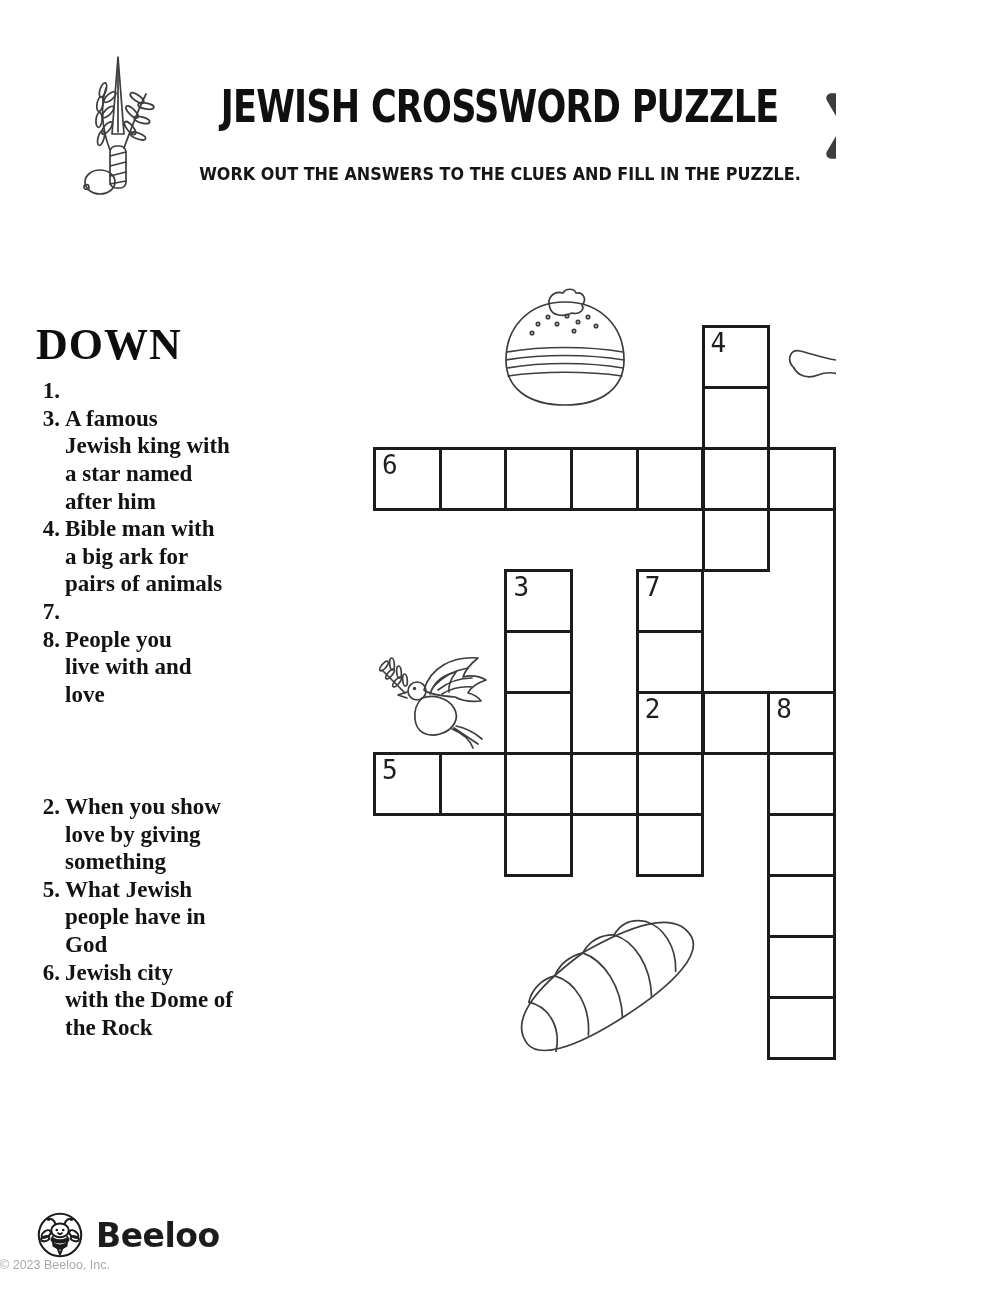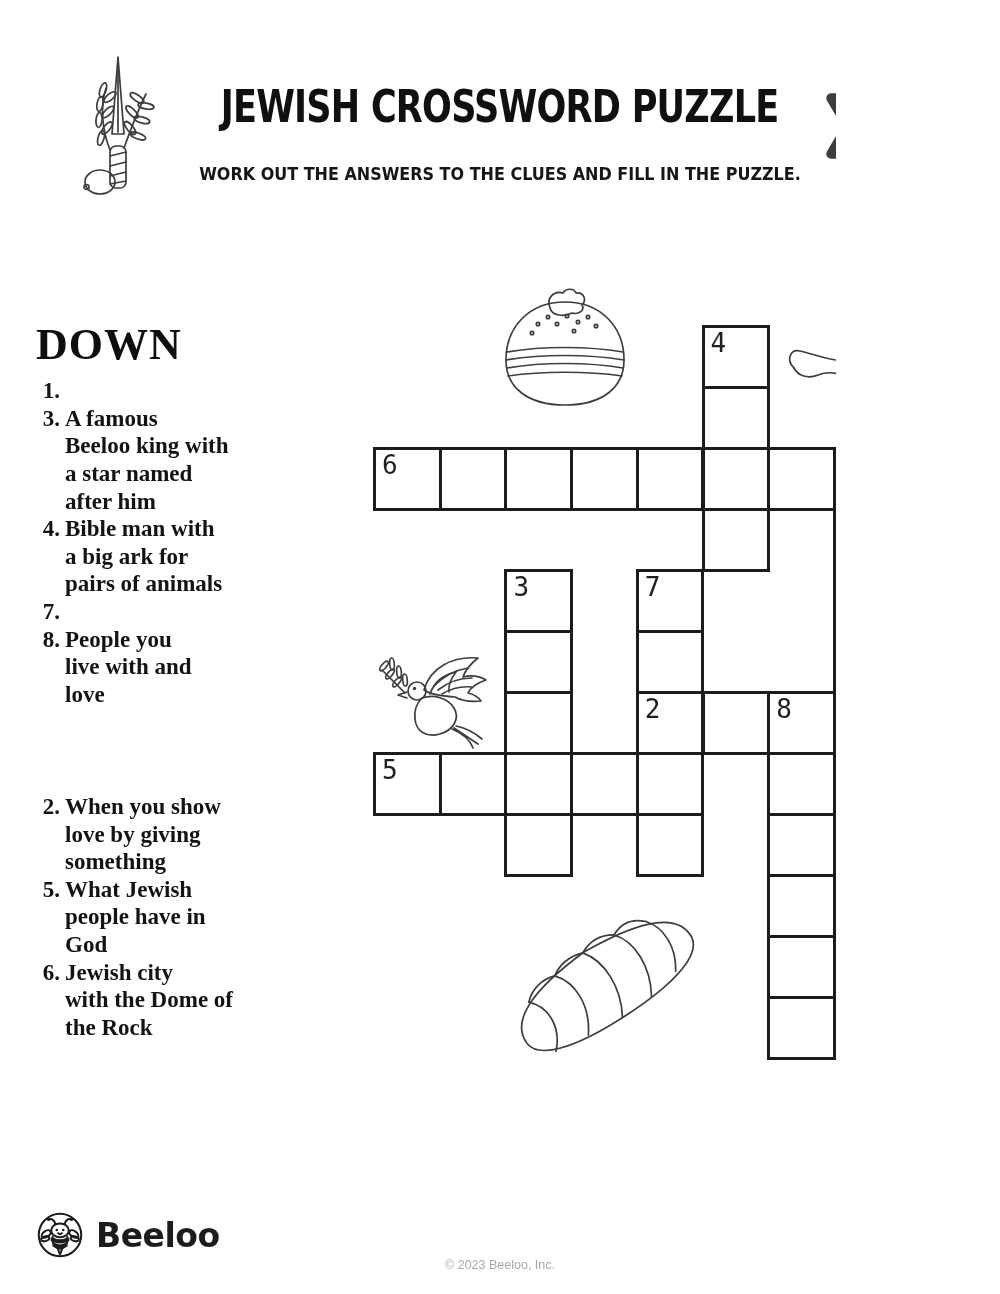--- a/index.html
+++ b/index.html
@@ -39,21 +39,21 @@
   svg.illus .svgtext { fill:#4a4a4a; stroke:none; font-family:"DejaVu Sans", sans-serif; font-size:13px; font-weight:700; }
 
   
   #brand { position:absolute; left:36px; top:1211px; display:flex; align-items:center; }
   #brand svg { overflow:visible; }
   #brand svg * { stroke:#1c1c1c; fill:none; stroke-width:2.2; stroke-linecap:round; stroke-linejoin:round; }
   #brand svg .fill { fill:#1c1c1c; stroke:none; }
   #brand svg .stripe { stroke-width:4.6; }
   #brand-text { margin-left:12px; font-family:"DejaVu Sans", sans-serif; font-weight:700;
                 font-size:33px; letter-spacing:-0.5px; color:#1c1c1c; }
-  #copyright { position:absolute; top:1258px; left:0; width:1000px; text-align:center;
+  #copyright { position:absolute; top:1258px; left:0; width:1000px; text-align:left;
                font-size:12.5px; color:#a9a9a9; }
   #qr-block { position:absolute; left:890px; top:1189px; width:108px; text-align:center; }
   #qr-caption { font-size:6.5px; color:#9a9a9a; margin-bottom:6px; }
   #qr { display:inline-block; width:52px; height:52px; }
   #qr-code-id { font-size:10px; color:#b3b3b3; margin-top:5px; }
 </style>
 </head>
 <body>
 
 <div id="page">
@@ -119,21 +119,21 @@
     <h2>DOWN</h2>
     <div class="clue-list">
 
         <div class="clue">
           <span class="cnum">1.</span>
         </div>
 
         <div class="clue">
           <span class="cnum">3.</span>
           <span class="ctext">A famous
-Beeloo king with
+Jewish king with
 a star named
 after him</span>
         </div>
 
         <div class="clue">
           <span class="cnum">4.</span>
           <span class="ctext">Bible man with
 a big ark for
 pairs of animals</span>
         </div>

